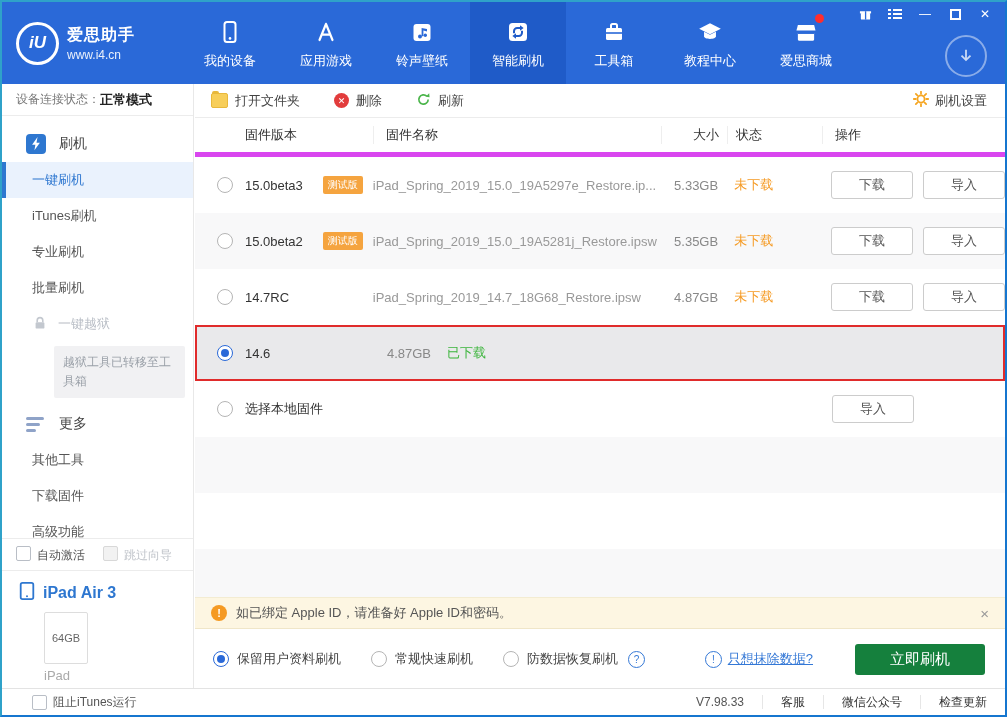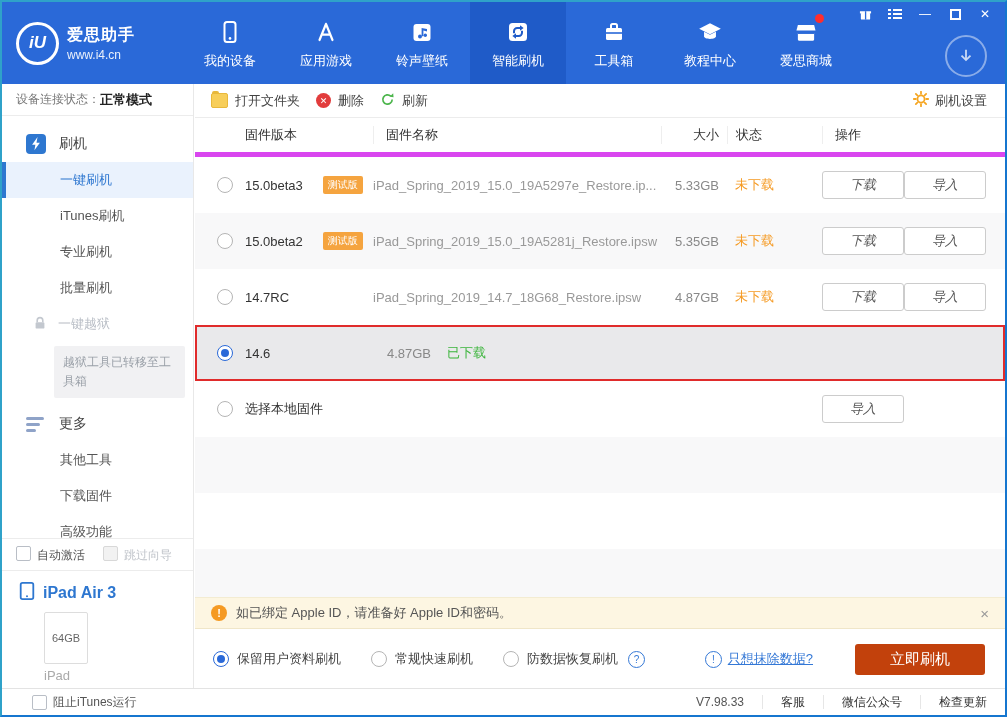--- a/index.html
+++ b/index.html
@@ -19,40 +19,40 @@
   .red-dot{position:absolute;top:-3px;right:-5px;width:9px;height:9px;border-radius:50%;background:#ff2d2d;}
   .win-ctrls{position:absolute;top:5px;right:12px;display:flex;gap:14px;align-items:center;color:#fff;}
   .wc{width:16px;height:14px;display:flex;align-items:center;justify-content:center;font-size:12px;cursor:pointer;}
   .dl-circle{position:absolute;right:18px;top:33px;width:38px;height:38px;border:2px solid rgba(255,255,255,.45);border-radius:50%;display:flex;align-items:center;justify-content:center;cursor:pointer;}
   
   .sidebar{position:absolute;top:82px;left:0;width:192px;bottom:26px;background:#fff;border-right:1px solid #e8e8e8;display:flex;flex-direction:column;box-sizing:border-box;}
   .sb-status{height:31px;border-bottom:1px solid #ececec;display:flex;align-items:center;padding-left:14px;font-size:12px;color:#777;}
   .sb-status b{color:#222;font-size:13px;}
   .sb-menu{flex:1;padding-top:10px;overflow:hidden;}
   .sb-group{display:flex;align-items:center;height:36px;padding-left:24px;font-size:14px;color:#444;gap:13px;cursor:pointer;}
-  .sb-sub{display:flex;align-items:center;height:36px;padding-left:58px;font-size:13px;color:#555;cursor:pointer;position:relative;}
+  .sb-sub{display:flex;align-items:center;height:36px;padding-left:30px;font-size:13px;color:#555;cursor:pointer;position:relative;}
   .sb-sub.active{background:#eaf2fd;color:#2e77d0;}
   .sb-sub.active::before{content:"";position:absolute;left:0;top:0;bottom:0;width:4px;background:#2e77d0;}
   .sb-sub.disabled,.sb-group.disabled{color:#b9bec6;}
   .sb-note{margin:4px 8px 8px 52px;background:#f1f1f3;color:#9aa0a8;font-size:12px;line-height:1.6;padding:7px 9px;border-radius:2px;}
   .icon-sq{width:20px;height:20px;background:#2e77d0;border-radius:4px;display:flex;align-items:center;justify-content:center;}
   .hamb{display:flex;flex-direction:column;gap:3px;width:20px;align-items:flex-start;}
   .hamb span{height:3px;border-radius:2px;background:#8fa3c8;}
   .hamb .h1{width:18px}.hamb .h2{width:14px}.hamb .h3{width:10px}
   .sb-checks{border-top:1px solid #ececec;height:31px;display:flex;align-items:center;gap:18px;padding-left:14px;font-size:12px;color:#555;}
   .sb-checks .dis{color:#c0c4ca;}
   .chk{width:13px;height:13px;border:1px solid #b9bec6;border-radius:2px;background:#fff;margin-right:6px;display:inline-block;vertical-align:-2px;}
   .chk.dis{background:#f2f2f2;border-color:#d8d8d8;}
   .sb-device{border-top:1px solid #ececec;padding:10px 0 6px 16px;}
   .dev-name{display:flex;align-items:center;gap:7px;color:#2e77d0;font-weight:bold;font-size:16px;}
   .dev-cap{display:inline-block;margin:7px 0 4px 26px;border:1px solid #ddd;border-radius:2px;font-size:11px;color:#666;padding:19px 7px;}
   .dev-type{margin-left:26px;color:#aaa;font-size:13px;}
   
   .main{position:absolute;top:82px;left:193px;right:0;bottom:26px;display:flex;flex-direction:column;background:#fff;}
-  .toolbar{height:33px;border-bottom:1px solid #ececec;display:flex;align-items:center;padding-left:16px;gap:16px;font-size:13px;color:#444;}
+  .toolbar{height:33px;border-bottom:1px solid #ececec;display:flex;align-items:center;padding-left:16px;gap:34px;font-size:13px;color:#444;}
   .tbtn{display:flex;align-items:center;gap:7px;cursor:pointer;}
   .tb-folder{width:15px;height:13px;background:#f7ce5a;border:1px solid #e8b83c;border-radius:2px;position:relative;}
   .tb-folder::before{content:"";position:absolute;top:-3px;left:0;width:7px;height:3px;background:#e8b83c;border-radius:2px 2px 0 0;}
   .tb-del{width:15px;height:15px;border-radius:50%;background:#e23c3c;color:#fff;font-size:9px;display:flex;align-items:center;justify-content:center;}
   .tb-settings{margin-left:auto;margin-right:18px;display:flex;align-items:center;gap:6px;cursor:pointer;color:#444;}
   .theader{height:34px;border-bottom:5px solid #d946ef;display:flex;align-items:center;font-size:13px;color:#333;padding-left:22px;}
   .th{box-sizing:border-box;}
   .th-sp{width:28px;}
   .th-ver{width:128px;}
   .th-name{width:288px;border-left:1px solid #eee;padding-left:12px;}
@@ -66,35 +66,35 @@
   .radio{width:16px;height:16px;border:1px solid #b5b5b5;border-radius:50%;background:#fff;margin-right:12px;box-sizing:border-box;flex:none;}
   .radio.on{border:1px solid #2a69d8;position:relative;}
   .radio.on::after{content:"";position:absolute;left:3px;top:3px;width:8px;height:8px;border-radius:50%;background:#2a69d8;}
   .c-ver{width:128px;display:flex;align-items:center;gap:20px;color:#333;}
   .badge{background:#f5a43f;color:#fff;font-size:10px;padding:2px 5px;border-radius:2px;flex:none;}
   .c-name{width:288px;color:#999;box-sizing:border-box;padding-right:10px;white-space:nowrap;overflow:hidden;}
   .c-size{width:66px;text-align:right;color:#888;padding-right:8px;box-sizing:border-box;}
   .c-status{width:95px;padding-left:8px;box-sizing:border-box;}
   .st-orange{color:#f59a23;}
   .st-green{color:#3cb53c;}
-  .c-act{display:flex;font-style:italic;}
+  .c-act{display:flex;gap:10px;margin-left:10px;}
   .abtn{width:80px;height:26px;border:1px solid #ccc;border-radius:3px;background:#fff;font-size:13px;color:#555;display:flex;align-items:center;justify-content:center;cursor:pointer;}
   .stripe{height:56px;flex:none;}
   .stripe.g{background:#f8f8f9;}
   
   .notice{height:30px;background:#fdf6e2;border-top:1px solid #f3ecd2;border-bottom:1px solid #f0e6c8;display:flex;align-items:center;padding:0 16px;font-size:13px;color:#555;flex:none;}
   .warn-ic{width:16px;height:16px;border-radius:50%;background:#f59a23;color:#fff;font-size:11px;font-weight:bold;display:flex;align-items:center;justify-content:center;margin-right:9px;flex:none;}
   .notice-x{margin-left:auto;color:#999;font-size:15px;cursor:pointer;}
   .options{flex:none;height:60px;display:flex;align-items:center;padding-left:18px;font-size:13px;color:#444;}
   .opt{display:flex;align-items:center;margin-right:30px;cursor:pointer;gap:8px;}
   .help-q{width:15px;height:15px;border:1px solid #3478d6;color:#3478d6;border-radius:50%;font-size:10px;display:flex;align-items:center;justify-content:center;margin-left:2px;}
   .erase{margin-left:auto;display:flex;align-items:center;gap:6px;color:#3478d6;font-size:13px;cursor:pointer;}
   .info-i{width:15px;height:15px;border:1px solid #3478d6;color:#3478d6;border-radius:50%;font-size:10px;display:flex;align-items:center;justify-content:center;}
   .erase u{text-decoration:underline;}
-  .flash-btn{width:130px;height:31px;background:#c2410c;color:#fff;font-size:15px;border:none;border-radius:3px;margin:0 20px 0 42px;cursor:pointer;}
+  .flash-btn{width:130px;height:31px;background:#15803d;color:#fff;font-size:15px;border:none;border-radius:3px;margin:0 20px 0 42px;cursor:pointer;}
   
   .statusbar{position:absolute;left:0;right:0;bottom:0;height:26px;border-top:1px solid #e3e3e3;background:#fff;display:flex;align-items:center;font-size:12px;color:#555;}
   .sb-left{display:flex;align-items:center;margin-left:30px;}
   .sb-right{margin-left:auto;display:flex;align-items:center;height:100%;}
   .sb-right .seg{padding:0 18px;border-left:1px solid #e6e6e6;height:14px;display:flex;align-items:center;cursor:pointer;color:#333;}
   .sb-right .ver{border-left:none;color:#555;cursor:default;}
 </style>
 </head>
 <body>
 

